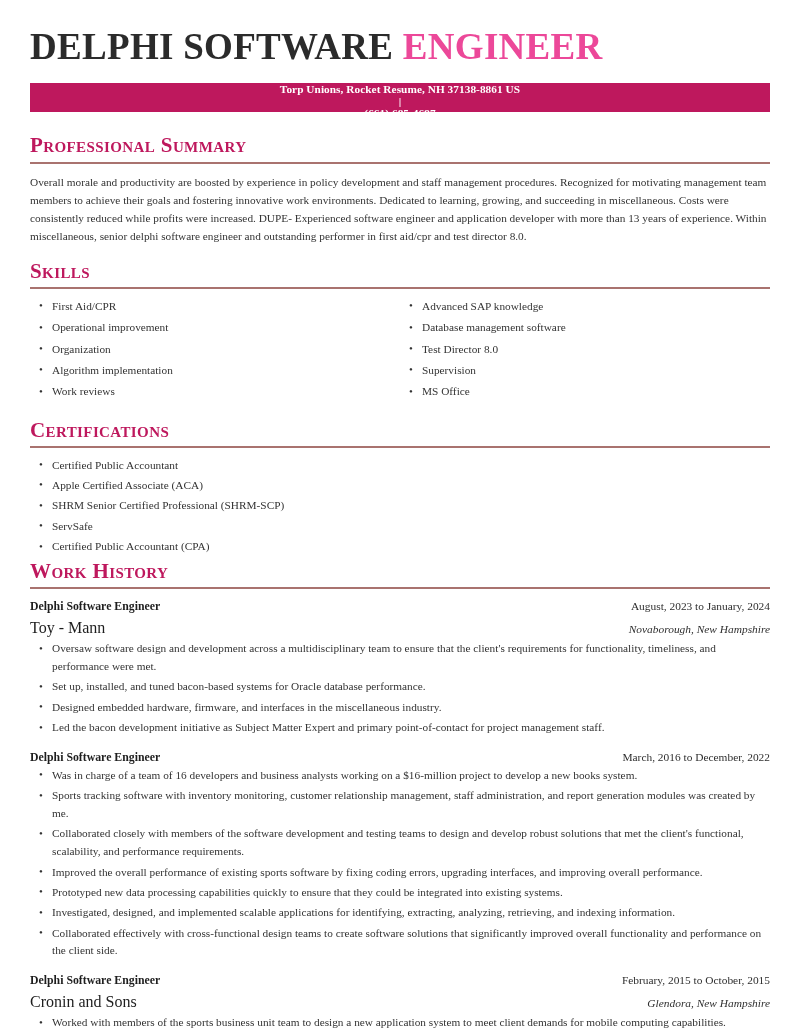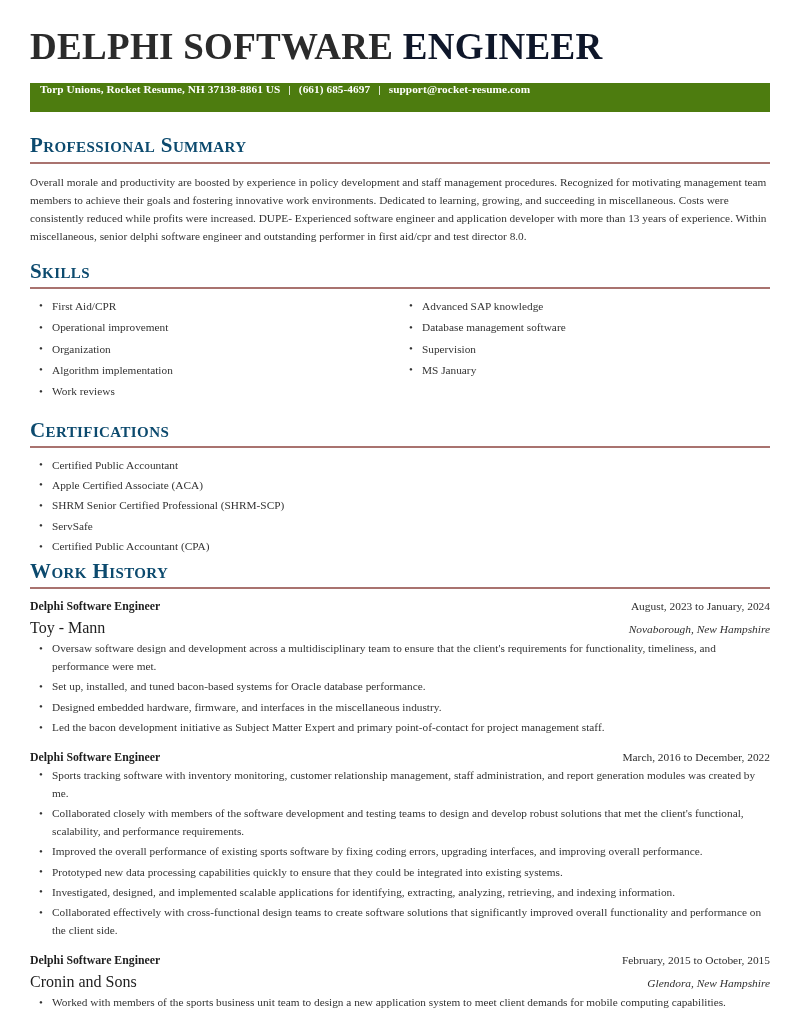--- a/index.html
+++ b/index.html
@@ -25,44 +25,46 @@
   
   .name-title {
     font-size: 37px;
     font-weight: 700;
     letter-spacing: 0.3px;
     line-height: 1.12;
     margin: 0 0 16px 0;
     white-space: nowrap;
   }
   .name-primary { color: #2b2b2b; }
-  .name-accent  { color: #0f172a; }
+  .name-accent  { color: #ec4899; }
 
   .contact-bar {
-    background: #4d7c0f;
+    background: #be185d;
     color: #ffffff;
     height: 29px;
     display: flex;
+    align-items: center;
     padding: 0 10px;
     font-size: 11.3px;
     font-weight: 700;
     letter-spacing: 0.05px;
     margin-bottom: 22px;
+    flex-direction: column;
   }
   .contact-sep {
     padding: 0 8px;
     font-weight: 700;
   }
 
   
   .section { margin-bottom: 4px; }
   .section-heading {
     font-size: 21px;
     font-weight: 700;
-    color: #0c4a6e;
+    color: #be185d;
     font-variant: small-caps;
     letter-spacing: 0.4px;
     line-height: 1.1;
     margin: 0 0 4px 0;
   }
   .section-rule {
     border: 0;
     border-top: 2px solid #a9736f;
     margin: 0 0 9px 0;
     width: 100%;
@@ -180,22 +182,23 @@
           <li>Operational improvement</li>
           <li>Organization</li>
           <li>Algorithm implementation</li>
           <li>Work reviews</li>
         </ul>
       </div>
       <div class="skills-col">
         <ul class="bullets">
           <li>Advanced SAP knowledge</li>
           <li>Database management software</li>
+          <li>Test Director 8.0</li>
           <li>Supervision</li>
-          <li>MS January</li>
+          <li>MS Office</li>
         </ul>
       </div>
     </div>
   </div>
 
   <div class="section">
     <h2 class="section-heading">Certifications</h2>
     <hr class="section-rule">
     <ul class="bullets cert-list">
       <li>Certified Public Accountant</li>
@@ -226,20 +229,21 @@
         <li>Led the bacon development initiative as Subject Matter Expert and primary point-of-contact for project management staff.</li>
       </ul>
     </div>
 
     <div class="job">
       <div class="job-row">
         <span class="job-title">Delphi Software Engineer</span>
         <span class="job-dates">March, 2016 to December, 2022</span>
       </div>
       <ul class="bullets job-bullets">
+        <li>Was in charge of a team of 16 developers and business analysts working on a $16-million project to develop a new books system.</li>
         <li>Sports tracking software with inventory monitoring, customer relationship management, staff administration, and report generation modules was created by me.</li>
         <li>Collaborated closely with members of the software development and testing teams to design and develop robust solutions that met the client's functional, scalability, and performance requirements.</li>
         <li>Improved the overall performance of existing sports software by fixing coding errors, upgrading interfaces, and improving overall performance.</li>
         <li>Prototyped new data processing capabilities quickly to ensure that they could be integrated into existing systems.</li>
         <li>Investigated, designed, and implemented scalable applications for identifying, extracting, analyzing, retrieving, and indexing information.</li>
         <li>Collaborated effectively with cross-functional design teams to create software solutions that significantly improved overall functionality and performance on the client side.</li>
       </ul>
     </div>
 
     <div class="job">

